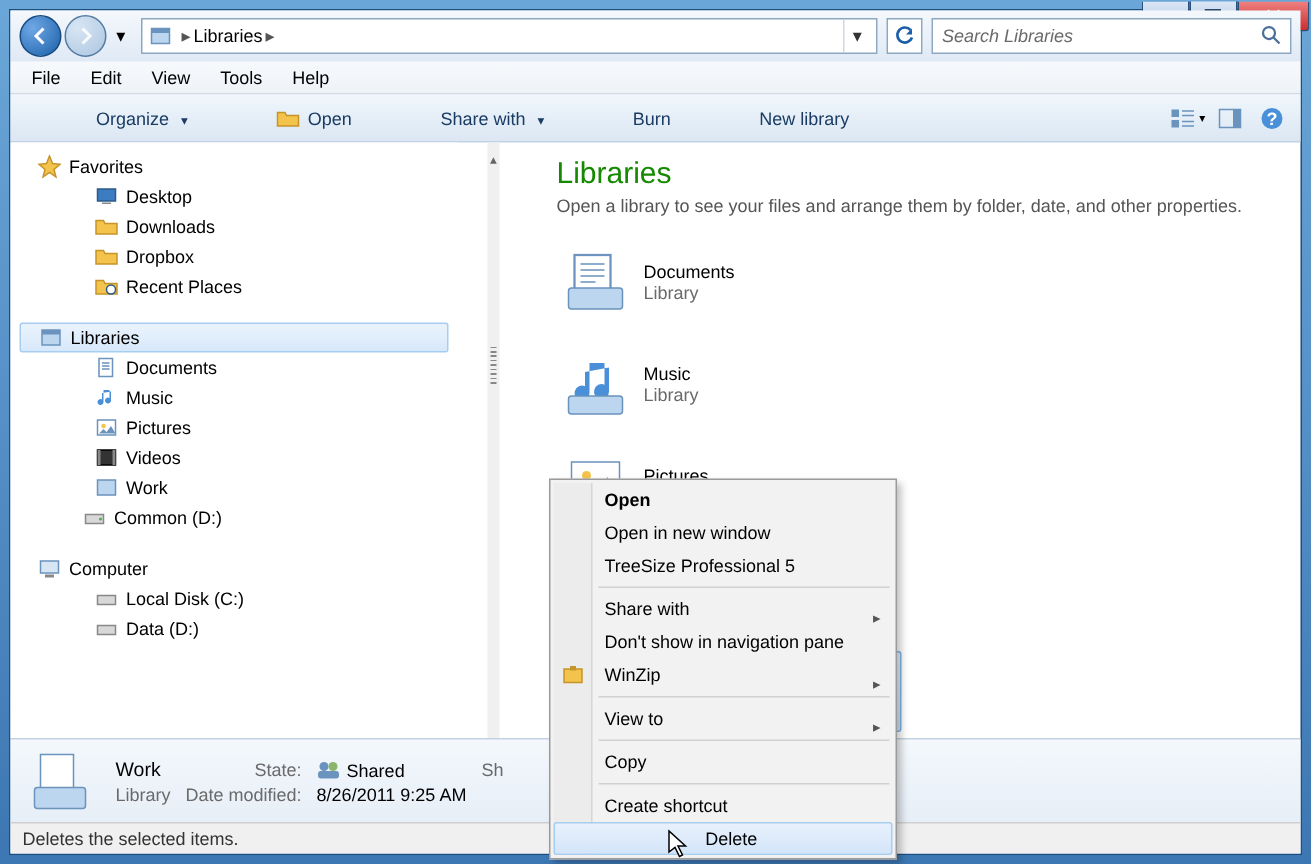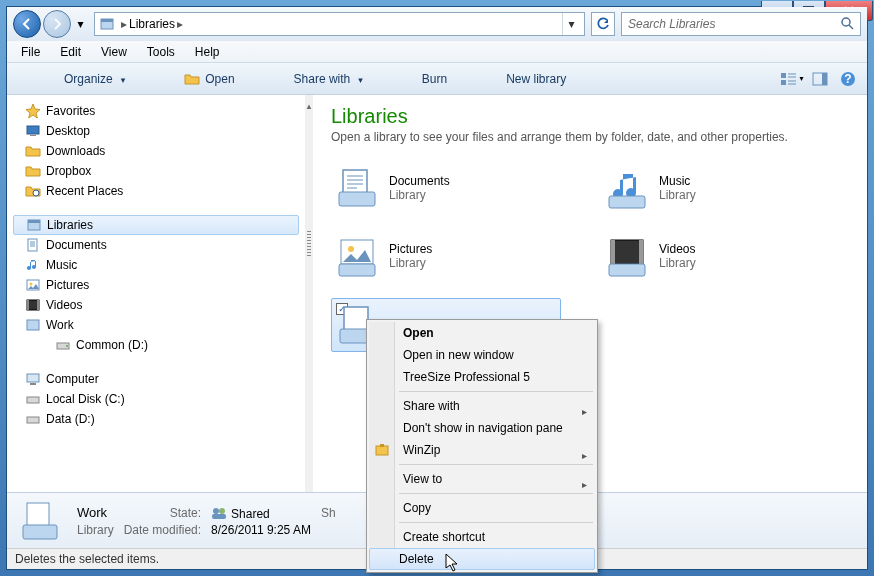--- a/index.html
+++ b/index.html
@@ -37,30 +37,30 @@
 .menubar span { padding: 2px 10px; cursor:default; }
 
 
 .toolbar { height: 32px; background: linear-gradient(#f0f6fc, #dbe7f3); display:flex; align-items:center; padding: 0 6px; border-bottom:1px solid #c2d2e3; }
 .tool-btn { padding: 3px 8px; display:flex; align-items:center; gap:5px; color:#1a3c64; cursor:default;margin-left:43px; }
 .tool-btn .drop::after { content:"▾"; margin-left:3px; font-size:9px; }
 .toolbar .spacer { flex:1; }
 .tool-icon-btn { width:26px; height:22px; display:flex; align-items:center; justify-content:center; margin-left:2px; }
 
 
-.body { flex:1; display:flex; min-height:0; }
+.body { flex:1; display:flex; min-height:0;gap:20px; }
 .nav-pane { width: 298px; background:#fff; overflow:hidden; position:relative; padding:6px 0; }
 .splitter { width:8px; background:#f0f0f0; display:flex; flex-direction:column; align-items:center; padding-top:6px;}
 .splitter .arrow { font-size:9px; color:#666; }
 .splitter .grip { margin-top:120px; width:4px; height:26px; background:repeating-linear-gradient(#888 0 1px, transparent 1px 3px); }
 .content { flex:1; padding:10px 18px; overflow:hidden; position:relative; }
 
 .tree-group { margin-bottom: 14px; }
 .tree-row { display:flex; align-items:center; height:20px; padding-left: 18px; gap:5px; cursor:default; }
-.tree-row.indent1 { padding-left: 18px; }
+.tree-row.indent1 { padding-left: 56px; }
 .tree-row.indent2 { padding-left: 48px; }
 .tree-row.sel { background: linear-gradient(#eaf3fd, #d7e8fb); border:1px solid #a7cdf0; border-radius:2px; margin:0 6px; padding-left:12px; }
 .ico { width:16px; height:16px; display:inline-block; flex-shrink:0; }
 
 
 .page-title { font-size: 20px; color:#158a00; margin-bottom:2px; }
 .page-sub { color:#555; margin-bottom:18px; }
 
 .lib-grid { display:flex; flex-wrap:wrap; gap: 16px 40px; }
 .lib-item { display:flex; align-items:center; gap:10px; width:230px; padding:4px; }
@@ -78,21 +78,21 @@
 .details .lbl { color:#6a6a6a; text-align:right; }
 
 
 .statusbar { height:21px; background:#f0f0f0; border-top:1px solid #cfcfcf; padding:3px 8px; font-size:11px; color:#333; }
 
 
 .ctx { position:absolute; left:366px; top:319px; width:232px; background:#f2f2f2; border:1px solid #9a9a9a; box-shadow:3px 3px 5px rgba(0,0,0,.25); padding:2px; z-index:50; }
 .ctx .gutter { position:absolute; left:2px; top:2px; bottom:2px; width:26px; background:#ececec; border-right:1px solid #d6d6d6; }
 .ctx-item { position:relative; height:22px; display:flex; align-items:center; padding-left:34px; padding-right:18px; cursor:default; }
 .ctx-item.bold { font-weight:600; }
-.ctx-item.hover { background: linear-gradient(#e8f1fc, #d3e5fa); border:1px solid #a7cdf0; border-radius:2px; padding-left:29px; }
+.ctx-item.hover { background: linear-gradient(#e8f1fc, #d3e5fa); border:1px solid #a7cdf0; border-radius:2px; padding-left:29px;justify-content:center; }
 .ctx-sep { height:1px; background:#d0d0d0; margin:3px 2px 3px 30px; }
 .ctx-item .sub::after { content:"▸"; position:absolute; right:8px; font-size:10px; color:#555; }
 .ctx-item .ci { position:absolute; left:5px; width:16px; height:16px; }
 
 
 .cursor { position:absolute; left:445px; top:553px; z-index:60; pointer-events:none; }
 
 
 .svg-folder { fill:#f3c34b; stroke:#c6952a; }
 .svg-star { fill:#f3c34b; stroke:#c6952a; }

